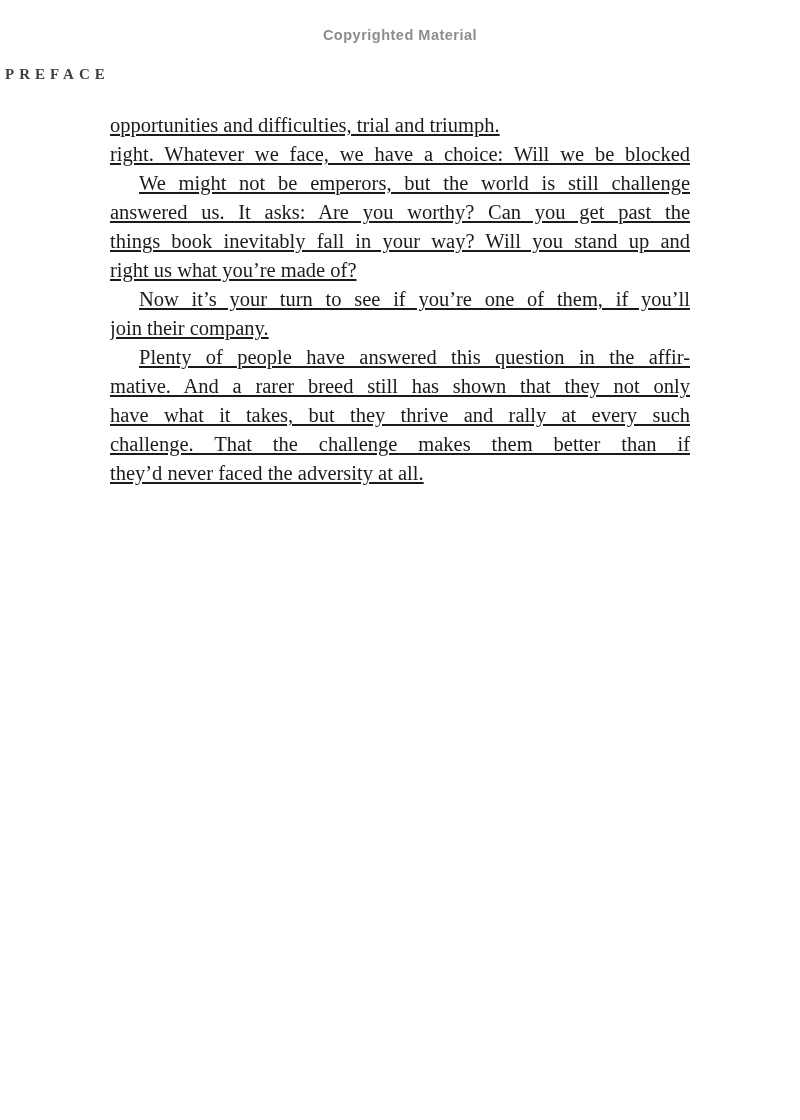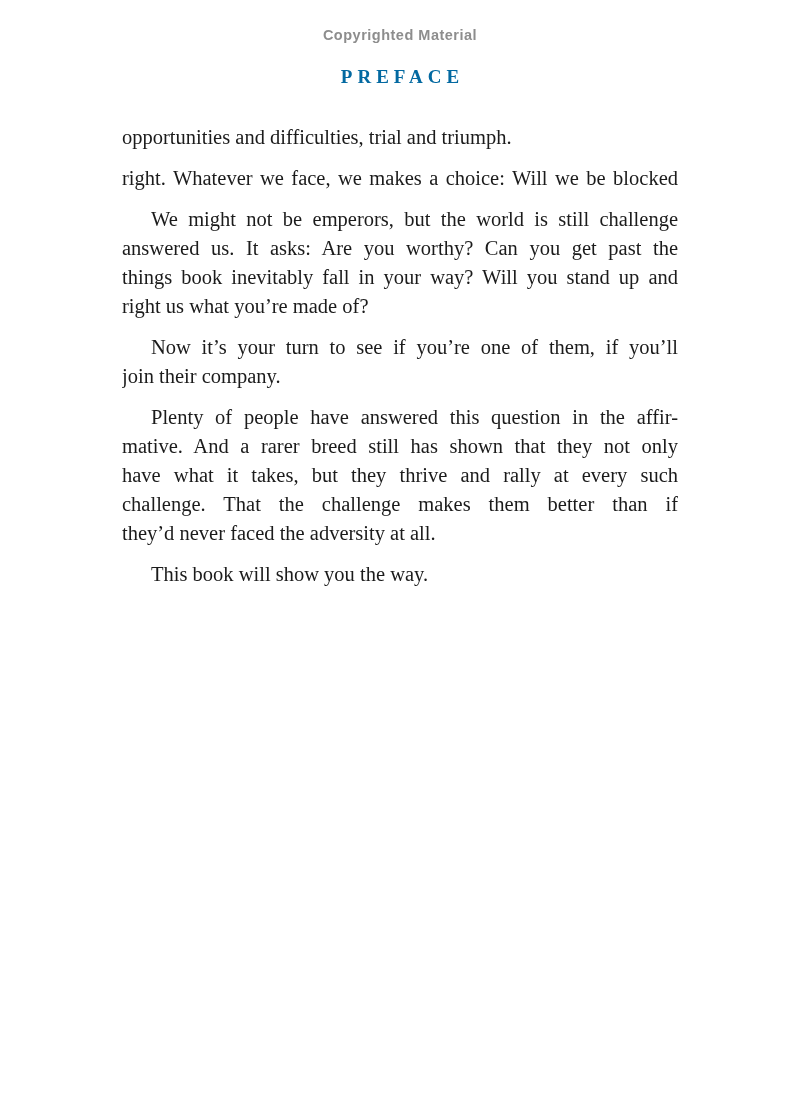--- a/index.html
+++ b/index.html
@@ -27,37 +27,37 @@
     letter-spacing: 0.5px;
     color: #8d8d8d;
   }
   .copyright.top { top: 27px; }
   .copyright.bottom { top: 1077px; }
   .preface-heading {
     position: absolute;
     top: 66px;
     left: 0;
     width: 100%;
-    text-align: center;
+    text-align: left;
     font-family: "Liberation Serif", "DejaVu Serif", serif;
     font-weight: bold;
-    font-size: 19px;
+    font-size: 15px;
     letter-spacing: 5px;
     text-indent: 5px; 
-    color: #0369a1;
+    color: #404040;
   }
   .page-body {
     position: absolute;
     top: 111px;
     left: 110px;
     width: 580px;
     font-size: 20.5px;
     line-height: 29px;
   }
-  .para { margin: 12px; padding: 0; }
+  .para { margin: 0; padding: 0; text-decoration: underline; }
   .line {
     text-align: justify;
     text-align-last: justify;
     white-space: normal;
     overflow: hidden;
     height: 29px;
   }
   .line.last {
     text-align: left;
     text-align-last: left;
@@ -81,41 +81,38 @@
 
   <div class="copyright top">Copyrighted Material</div>
 
   <div class="preface-heading">PREFACE</div>
 
   <div class="page-body">
       <div class="para">
         <div class="line last">opportunities and difficulties, trial and triumph.</div>
       </div>
       <div class="para">
-        <div class="line">right. Whatever we face, we makes a choice: Will we be blocked</div>
+        <div class="line">right. Whatever we face, we have a choice: Will we be blocked</div>
       </div>
       <div class="para">
         <div class="line indent">We might not be emperors, but the world is still challenge</div>
         <div class="line">answered us. It asks: Are you worthy? Can you get past the</div>
         <div class="line">things book inevitably fall in your way? Will you stand up and</div>
         <div class="line last">right us what you’re made of?</div>
       </div>
       <div class="para">
         <div class="line indent">Now it’s your turn to see if you’re one of them, if you’ll</div>
         <div class="line last">join their company.</div>
       </div>
       <div class="para">
         <div class="line indent">Plenty of people have answered this question in the affir-</div>
         <div class="line">mative. And a rarer breed still has shown that they not only</div>
         <div class="line">have what it takes, but they thrive and rally at every such</div>
         <div class="line">challenge. That the challenge makes them better than if</div>
         <div class="line last">they’d never faced the adversity at all.</div>
       </div>
-      <div class="para">
-        <div class="line last indent">This book will show you the way.</div>
-      </div>
     </div>
 
   <div class="page-number">xvi</div>
 
   <div class="copyright bottom">Copyrighted Material</div>
 
 </div>
 
 </body></html>

